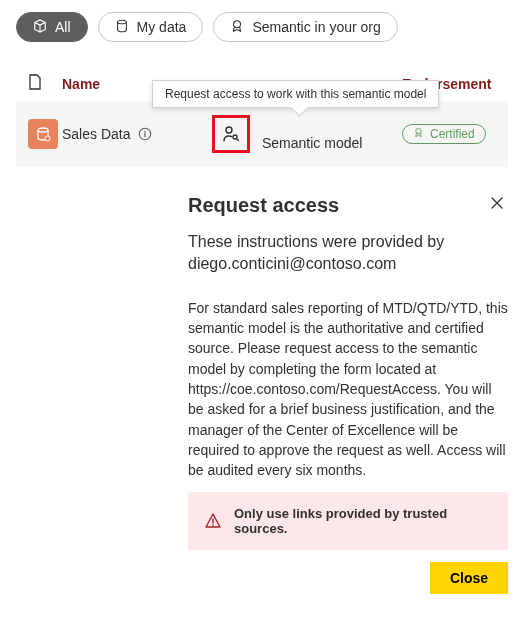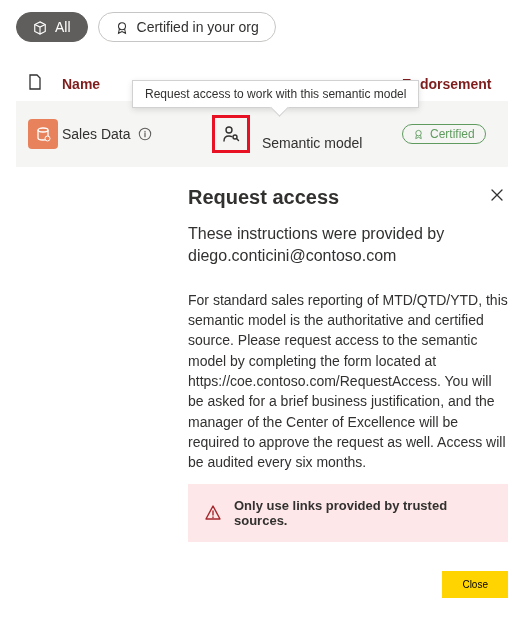--- a/index.html
+++ b/index.html
@@ -8,21 +8,21 @@
       font-size: 14px;
       color: #323130;
       background: #fff;
       width: 524px;
       height: 622px;
       position: relative;
       padding: 12px 16px;
     }
     .filter-row { display: flex; gap: 10px; margin-bottom: 24px; }
     .pill {
-      display: inline-flex; align-items: flex-end; gap: 8px;
+      display: inline-flex; align-items: flex-start; gap: 8px;
       padding: 6px 16px; border-radius: 18px;
       border: 1px solid #c8c6c4; background: #fff;
       font-size: 14px; cursor: pointer;
     }
     .pill.active { background: #605e5c; color: #fff; border-color: #605e5c; }
     .pill .icon { display: inline-flex; }
     .table-header {
       display: flex; align-items: center; padding: 8px 12px;
       font-weight: 700; color: #7f1d1d; position: relative;
     }
@@ -40,79 +40,88 @@
       background: #e8825d; display: flex; align-items: center; justify-content: center;
     }
     .row-name { display: flex; align-items: center; gap: 8px; }
     .info-icon { color: #605e5c; display: inline-flex; }
     .action-box {
       width: 38px; height: 38px; border: 3px solid #e81123;
       display: flex; align-items: center; justify-content: center;
       background: #f5f5f3;
     }
     .badge {
-      display: inline-flex; align-items: center; gap: 6px;
+      display: inline-flex; align-items: flex-start; gap: 6px;
       padding: 2px 10px; border-radius: 12px;
       border: 1px solid #5f9b5f; color: #5f9b5f; font-size: 12px;
     }
     .tooltip {
-      position: absolute; top: 80px; left: 132px;
+      position: absolute; top: 80px; left: 152px;
       background: #fff; border: 1px solid #d1d1d1;
       box-shadow: 0 2px 6px rgba(0,0,0,0.12);
       padding: 6px 12px; font-size: 12px; color: #323130;
       z-index: 10;
     }
     .tooltip::after {
       content: ""; position: absolute; bottom: -7px; left: 140px;
       width: 12px; height: 12px; background: #fff;
       border-right: 1px solid #d1d1d1; border-bottom: 1px solid #d1d1d1;
       transform: rotate(45deg);
     }
     .panel {
-      position: absolute; left: 188px; top: 186px; right: 16px;
+      position: absolute; left: 188px; top: 194px; right: 16px;
       background: #fff;
     }
     .panel-header { display: flex; justify-content: space-between; align-items: flex-start; margin-bottom: 14px; }
     .panel-title { font-size: 20px; font-weight: 600; }
     .close-x { cursor: pointer; font-size: 16px; padding: 2px 4px; }
     .panel-sub { font-size: 16px; margin-bottom: 22px; line-height: 1.4; }
     .panel-body { font-size: 14px; line-height: 1.45; margin-bottom: 12px; }
     .warn-banner {
       background: #fde7e9; padding: 14px 16px;
       display: flex; align-items: center; gap: 12px;
-      font-size: 13px; font-weight: 600; margin-bottom: 29px;
+      font-size: 13px; font-weight: 600; margin-bottom: 12px;
     }
     .warn-icon { color: #a4262c; display: inline-flex; }
     .panel-footer { display: flex; justify-content: flex-end; }
     .btn-close {
       background: #ffd400; border: none; padding: 8px 20px;
-      font-size: 10px; font-weight: 400; cursor: pointer;
+      font-size: 14px; font-weight: 700; cursor: pointer;
     }
   </style>
 </head>
 <body>
 
 <div class="filter-row">
   <div class="pill active">
     <span class="icon">
       <svg width="14" height="14" viewBox="0 0 16 16" fill="none">
           <path d="M8 1l6 3v8l-6 3-6-3V4l6-3z" stroke="#fff" stroke-width="1.3" fill="none"></path>
           <path d="M2 4l6 3 6-3M8 7v8" stroke="#fff" stroke-width="1.3"></path>
         </svg>
     </span>
     <span>All</span>
   </div>
   <div class="pill">
     <span class="icon">
       <svg width="14" height="14" viewBox="0 0 16 16" fill="none">
+          <ellipse cx="8" cy="3.5" rx="5" ry="2" stroke="#323130" stroke-width="1.2"></ellipse>
+          <path d="M3 3.5v9c0 1.1 2.2 2 5 2s5-.9 5-2v-9" stroke="#323130" stroke-width="1.2"></path>
+        </svg>
+    </span>
+    <span>My data</span>
+  </div>
+  <div class="pill">
+    <span class="icon">
+      <svg width="14" height="14" viewBox="0 0 16 16" fill="none">
           <circle cx="8" cy="6" r="4" stroke="#323130" stroke-width="1.2"></circle>
           <path d="M5 9l-1 5 4-2 4 2-1-5" stroke="#323130" stroke-width="1.2"></path>
         </svg>
     </span>
-    <span>Certified in your org</span>
+    <span>Semantic in your org</span>
   </div>
 </div>
 
 <div class="tooltip">
   <span>Request access to work with this semantic model</span>
 </div>
 
 <div class="table-header">
   <div class="col-icon">
     <svg width="14" height="16" viewBox="0 0 14 16" fill="none">

